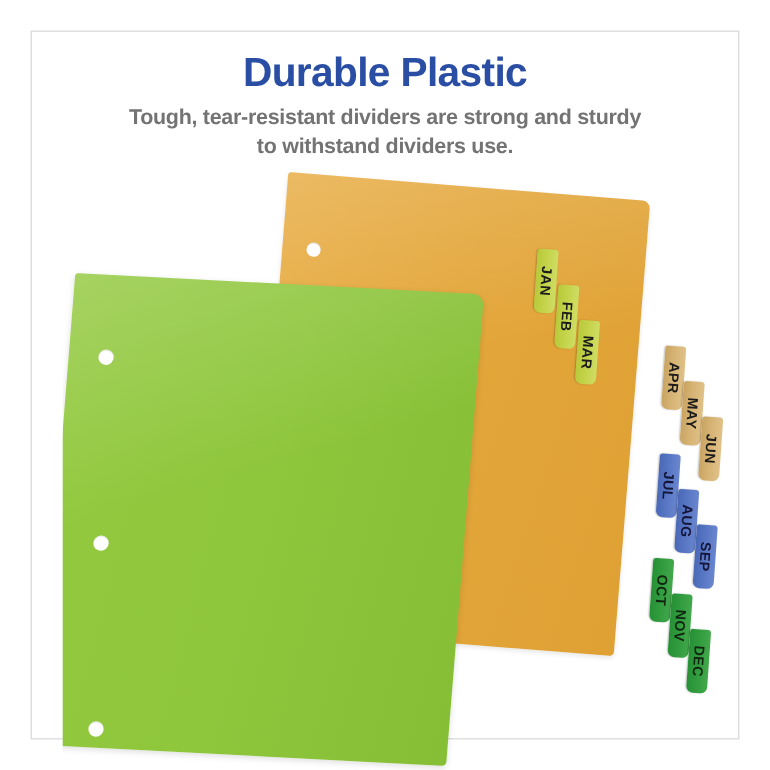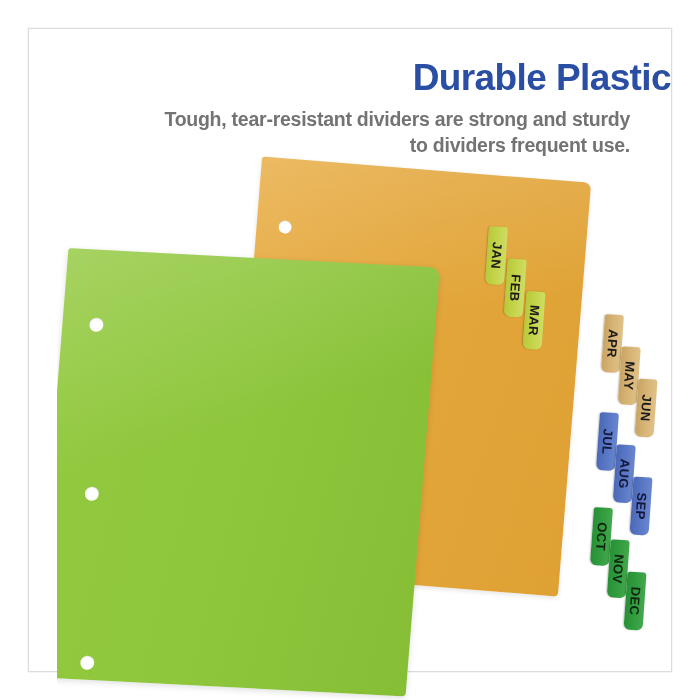--- a/index.html
+++ b/index.html
@@ -30,23 +30,23 @@
     background: #ffffff;
     border: 1px solid #dcdcdc;
     box-sizing: border-box;
     box-shadow: 0 0 0 0.5px #eeeeee;
   }
 
   
   .headline-block {
     position: absolute;
     left: 0;
-    top: 30px;
+    top: 18px;
     width: 100%;
-    text-align: right;
+    text-align: center;
     pointer-events: none;
   }
   .headline {
     margin: 0;
     font-size: 37px;
     font-weight: bold;
     letter-spacing: -0.6px;
     color: #2a4ea4;
     line-height: 1.05;
   }
@@ -205,21 +205,21 @@
 <body>
 
 <div class="page">
 
   <div class="frame">
 
     <div class="headline-block">
       <h1 class="headline">Durable Plastic</h1>
       <p class="subhead">
         <span>Tough, tear-resistant dividers are strong and sturdy</span><br>
-        <span>to dividers frequent use.</span>
+        <span>to withstand dividers use.</span>
       </p>
     </div>
 
     <div class="stage">
 
       <div class="sheet-gold">
         <div class="hole-gold"></div>
       </div>
 
       <div class="sheet-green">

